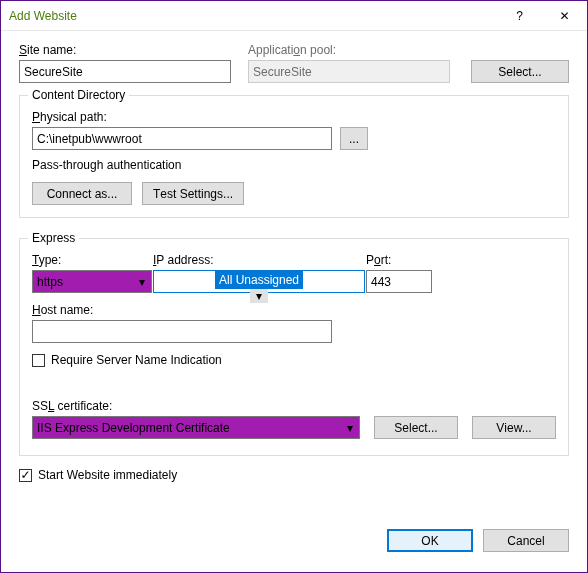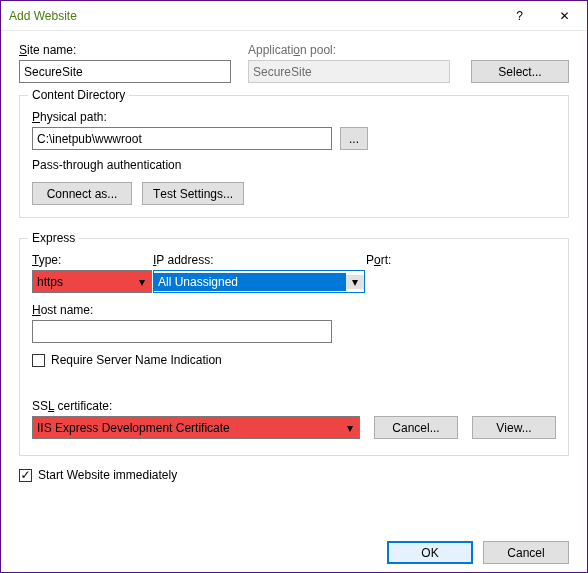--- a/index.html
+++ b/index.html
@@ -35,33 +35,33 @@
     display:inline-flex; align-items:center; justify-content:center;
   }
   .btn.primary { border:2px solid #0078d7; background:#e5f1fb; height:23px; }
   .group {
     border:1px solid #dcdcdc; padding:14px 12px 12px 12px; margin-top:6px; position:relative;
   }
   .group > .legend {
     position:absolute; top:-8px; left:8px; background:#fff; padding:0 4px; color:#000;
   }
   .combo {
-    display:flex; align-items:center; border:1px solid #7a7a7a; height:23px; background:#ef4444;
+    display:flex; align-items:center; border:1px solid #7a7a7a; height:23px; background:#a21caf;
   }
   .combo .ctext { flex:1; padding:2px 4px; }
   .combo .carrow { width:18px; text-align:center; }
   .combo.white { background:#fff; }
   .combo.sel .ctext { background:#0078d7; color:#fff; }
-  .combo.sel { border-color:#0078d7; }
+  .combo.sel { border-color:#0078d7;flex-direction:column; }
   .check { display:flex; align-items:center; gap:6px;text-align:right; }
   .check .box {
     width:13px; height:13px; border:1px solid #333; display:flex; align-items:center; justify-content:center;
     font-size:10px; line-height:1;
   }
-  .footer { display:flex; justify-content:flex-end; gap:10px; padding:12px 18px 8px 0; }
+  .footer { display:flex; justify-content:flex-end; gap:10px; padding:12px 18px 20px 0; }
   .iconbtn { width:28px; height:23px; background:#e1e1e1; border:1px solid #adadad; display:flex;align-items:center;justify-content:center; }
   .spacer { flex:1; }
 </style>
 </head>
 <body>
 
 <div class="window">
 
   <div class="titlebar">
     <span class="title">Add Website</span>
@@ -121,41 +121,42 @@
         </div>
         <div style="width:212px;">
           <span class="lbl"><span class="u">I</span>P address:</span>
           <div class="combo white sel">
             <span class="ctext">All Unassigned</span>
             <span class="carrow" style="background:#e1e1e1;color:#000;">▾</span>
           </div>
         </div>
         <div style="width:70px;">
           <span class="lbl">P<span class="u">o</span>rt:</span>
+          <input type="text" class="field" style="width: 66px;" value="443">
         </div>
       </div>
 
       <div style="margin-top:10px;">
         <span class="lbl"><span class="u">H</span>ost name:</span>
         <input type="text" class="field" style="width: 300px;" value="">
       </div>
 
       <div class="check" style="margin-top:10px;">
         <span class="box"></span>
         <span>Require Server <span class="u">N</span>ame Indication</span>
       </div>
 
       <div style="margin-top:32px;">
         <span class="lbl">SS<span class="u">L</span> certificate:</span>
         <div class="row" style="gap:14px; align-items:center;">
           <div class="combo" style="width:332px;">
             <span class="ctext">IIS Express Development Certificate</span>
             <span class="carrow">▾</span>
           </div>
-          <button class="btn" style="min-width:84px;">Cancel...</button>
+          <button class="btn" style="min-width:84px;">Select...</button>
           <button class="btn" style="min-width:84px;"><span class="u">V</span>iew...</button>
         </div>
       </div>
     </div>
 
     <div class="check" style="margin-top:12px;">
       <span class="box">
           <span>✓</span>
         </span>
       <span>Start Website i<span class="u">m</span>mediately</span>

